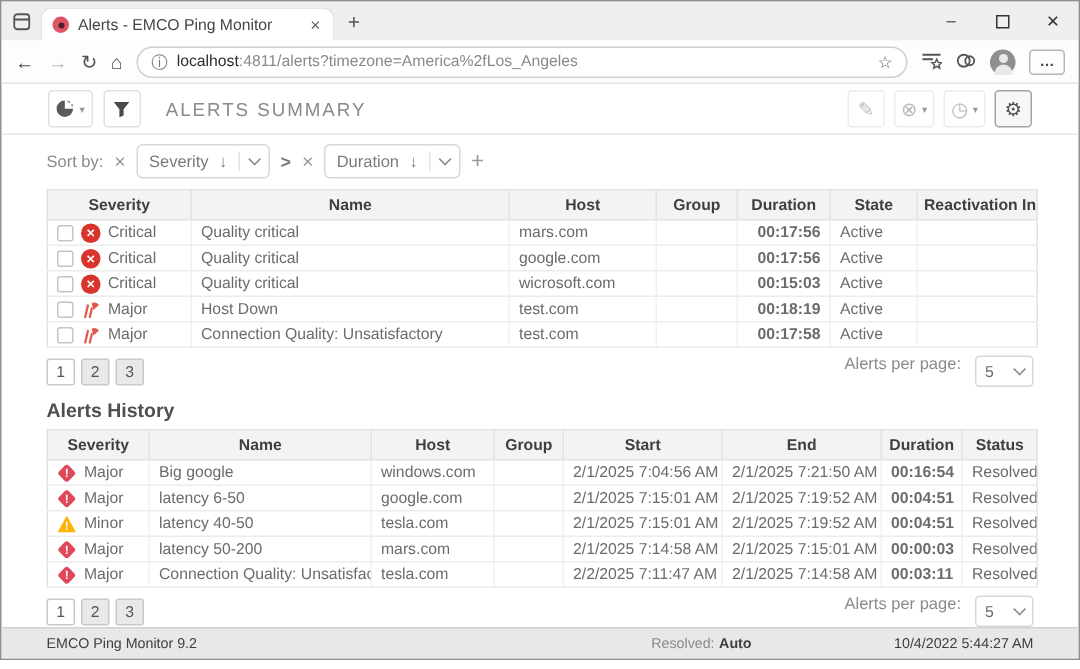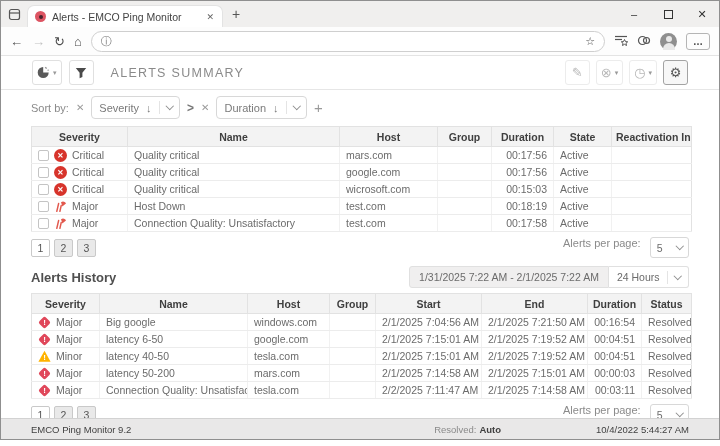--- a/index.html
+++ b/index.html
@@ -53,21 +53,21 @@
   .dd{height:23px;border:1px solid #d8d8d8;border-radius:4px;background:#fff;display:flex;align-items:center;gap:7px;padding:0 7px;color:#7a7a7a;}
   .dd .sep{width:1px;height:13px;background:#e4e4e4;}
   .chev{display:inline-block;width:5.5px;height:5.5px;border-right:1.5px solid #8a8a8a;border-bottom:1.5px solid #8a8a8a;transform:rotate(45deg);margin-top:-3px;}
   .joiner{color:#777;font-weight:bold;font-size:12px;}
   .addg{font-size:15px;color:#9a9a9a;}
 
   table{width:100%;border-collapse:collapse;table-layout:fixed;border:1px solid #e2e2e2;flex:none;}
   th{background:#f3f3f3;border:1px solid #e2e2e2;font-size:10.5px;font-weight:bold;color:#3f3f3f;height:20px;padding:0 4px;overflow:hidden;white-space:nowrap;}
   td{border-right:1px solid #f1f1f1;border-bottom:1px solid #ececec;font-size:10.5px;color:#6b6b6b;height:17px;padding:0 6px;white-space:nowrap;overflow:hidden;}
   td:last-child{border-right:none;}
-  td.num{text-align:right;}
+  td.num{text-align:right;font-weight:bold;}
   .sev-cell{display:flex;align-items:center;gap:5px;}
   .checkbox{width:11px;height:11px;border:1px solid #c4c4c4;border-radius:2px;background:#fff;flex:none;}
   .ic{width:13px;height:13px;flex:none;display:inline-flex;align-items:center;justify-content:center;position:relative;}
   .ic-critical{border-radius:50%;background:#d7342b;color:#fff;font-size:7.5px;font-weight:bold;}
   .diamond{width:9px;height:9px;background:#e0475a;border-radius:2px;transform:rotate(45deg);}
   .bang{position:absolute;left:0;top:0;width:13px;height:13px;display:grid;place-items:center;color:#fff;font-size:8px;font-weight:bold;}
 
   .pager-row{display:flex;align-items:center;margin:5px 0;flex:none;}
   .pages{display:flex;gap:4px;}
   .page-btn{width:19px;height:18px;border:1px solid #c9c9c9;border-radius:2px;display:grid;place-items:center;font-size:10.5px;color:#555;background:#e9e9e9;}
@@ -116,20 +116,21 @@
     </div>
   </div>
 
   <div class="navbar">
     <span class="nav-ic">←</span>
     <span class="nav-ic disabled">→</span>
     <span class="nav-ic">↻</span>
     <span class="nav-ic">⌂</span>
     <div class="addr">
       <span class="info">ⓘ</span>
+      <span class="url"><span class="host">localhost</span><span class="rest">:4811/alerts?timezone=America%2fLos_Angeles</span></span>
       <span class="fav-star">☆</span>
     </div>
     <span class="nav-ic">
       <svg width="14" height="13" viewBox="0 0 14 13">
           <line x1="1" y1="2.5" x2="13" y2="2.5" stroke="#555" stroke-width="1.2"></line>
           <line x1="1" y1="5.5" x2="8" y2="5.5" stroke="#555" stroke-width="1.2"></line>
           <path d="M10.5 5.5 L11.5 7.6 L13.7 7.8 L12 9.3 L12.5 11.5 L10.5 10.3 L8.5 11.5 L9 9.3 L7.3 7.8 L9.5 7.6 Z" fill="none" stroke="#555" stroke-width="1"></path>
         </svg>
     </span>
     <span class="nav-ic">
@@ -319,28 +320,20 @@
         <span class="pp-dd">
           <span>5</span>
           <span class="sep"></span>
           <span class="chev"></span>
         </span>
       </span>
     </div>
 
     <div class="hist-head">
       <span class="hist-title">Alerts History</span>
-      <span class="range-wrap">
-        <span class="range">1/31/2025 7:22 AM - 2/1/2025 7:22 AM</span>
-        <span class="preset">
-          <span>24 Hours</span>
-          <span class="sep"></span>
-          <span class="chev"></span>
-        </span>
-      </span>
     </div>
 
     <table>
       <colgroup>
           <col style="width:68px">
           <col style="width:148px">
           <col style="width:82px">
           <col style="width:46px">
           <col style="width:106px">
           <col style="width:106px">

